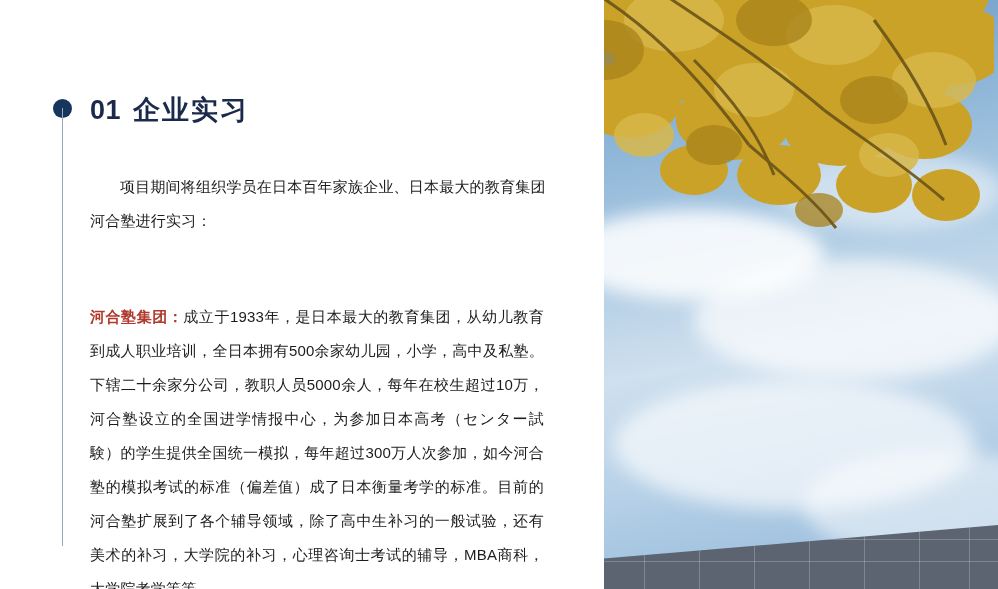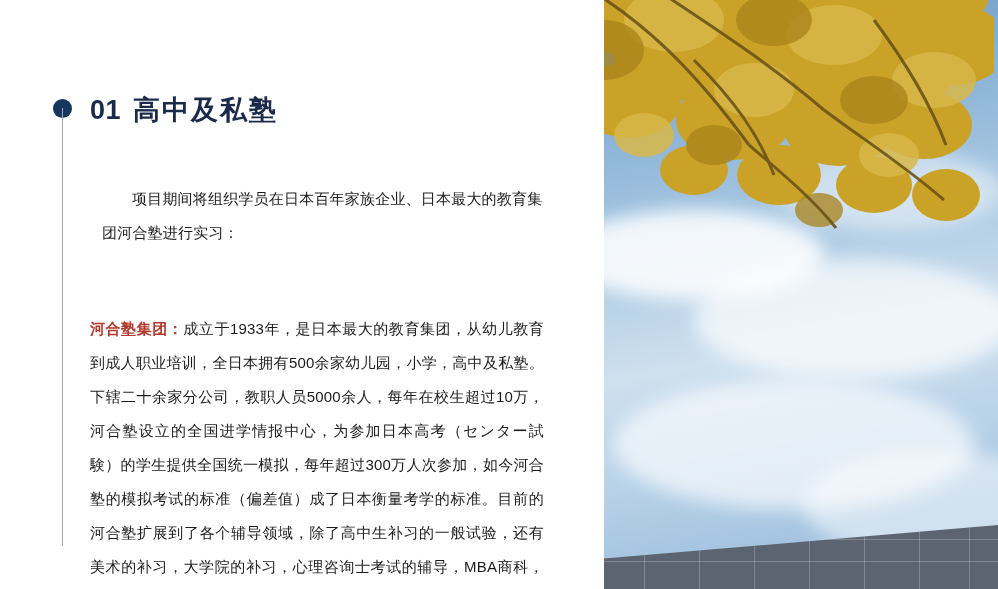--- a/index.html
+++ b/index.html
@@ -74,21 +74,21 @@
   }
 
   .body-wrap {
     position: absolute;
     left: 90px;
     top: 170px;
     width: 470px;
   }
 
   p.intro {
-    margin: 12px;
+    margin: 0;
     font-size: 15px;
     line-height: 34px;
     color: #1c1c1c;
     text-indent: 2em;
     letter-spacing: 0.2px;
   }
 
   p.detail {
     margin: 62px 16px 0 0;
     font-size: 15px;
@@ -159,21 +159,21 @@
 
 <div class="slide">
 
   <div class="left-col">
 
     <div class="bullet"></div>
     <div class="v-rule"></div>
 
     <div class="heading">
       <span class="num">01</span>
-      <span class="title">高中及私塾</span>
+      <span class="title">企业实习</span>
     </div>
 
     <div class="body-wrap">
       <p class="intro">项目期间将组织学员在日本百年家族企业、日本最大的教育集团河合塾进行实习：</p>
       <p class="detail"><span class="org">河合塾集团：</span><span>成立于1933年，是日本最大的教育集团，从幼儿教育到成人职业培训，全日本拥有500余家幼儿园，小学，高中及私塾。下辖二十余家分公司，教职人员5000余人，每年在校生超过10万，河合塾设立的全国进学情报中心，为参加日本高考（センター試験）的学生提供全国统一模拟，每年超过300万人次参加，如今河合塾的模拟考试的标准（偏差值）成了日本衡量考学的标准。目前的河合塾扩展到了各个辅导领域，除了高中生补习的一般试验，还有美术的补习，大学院的补习，心理咨询士考试的辅导，MBA商科，大学院考学等等。</span></p>
     </div>
 
   </div>
 
   <div class="photo">

